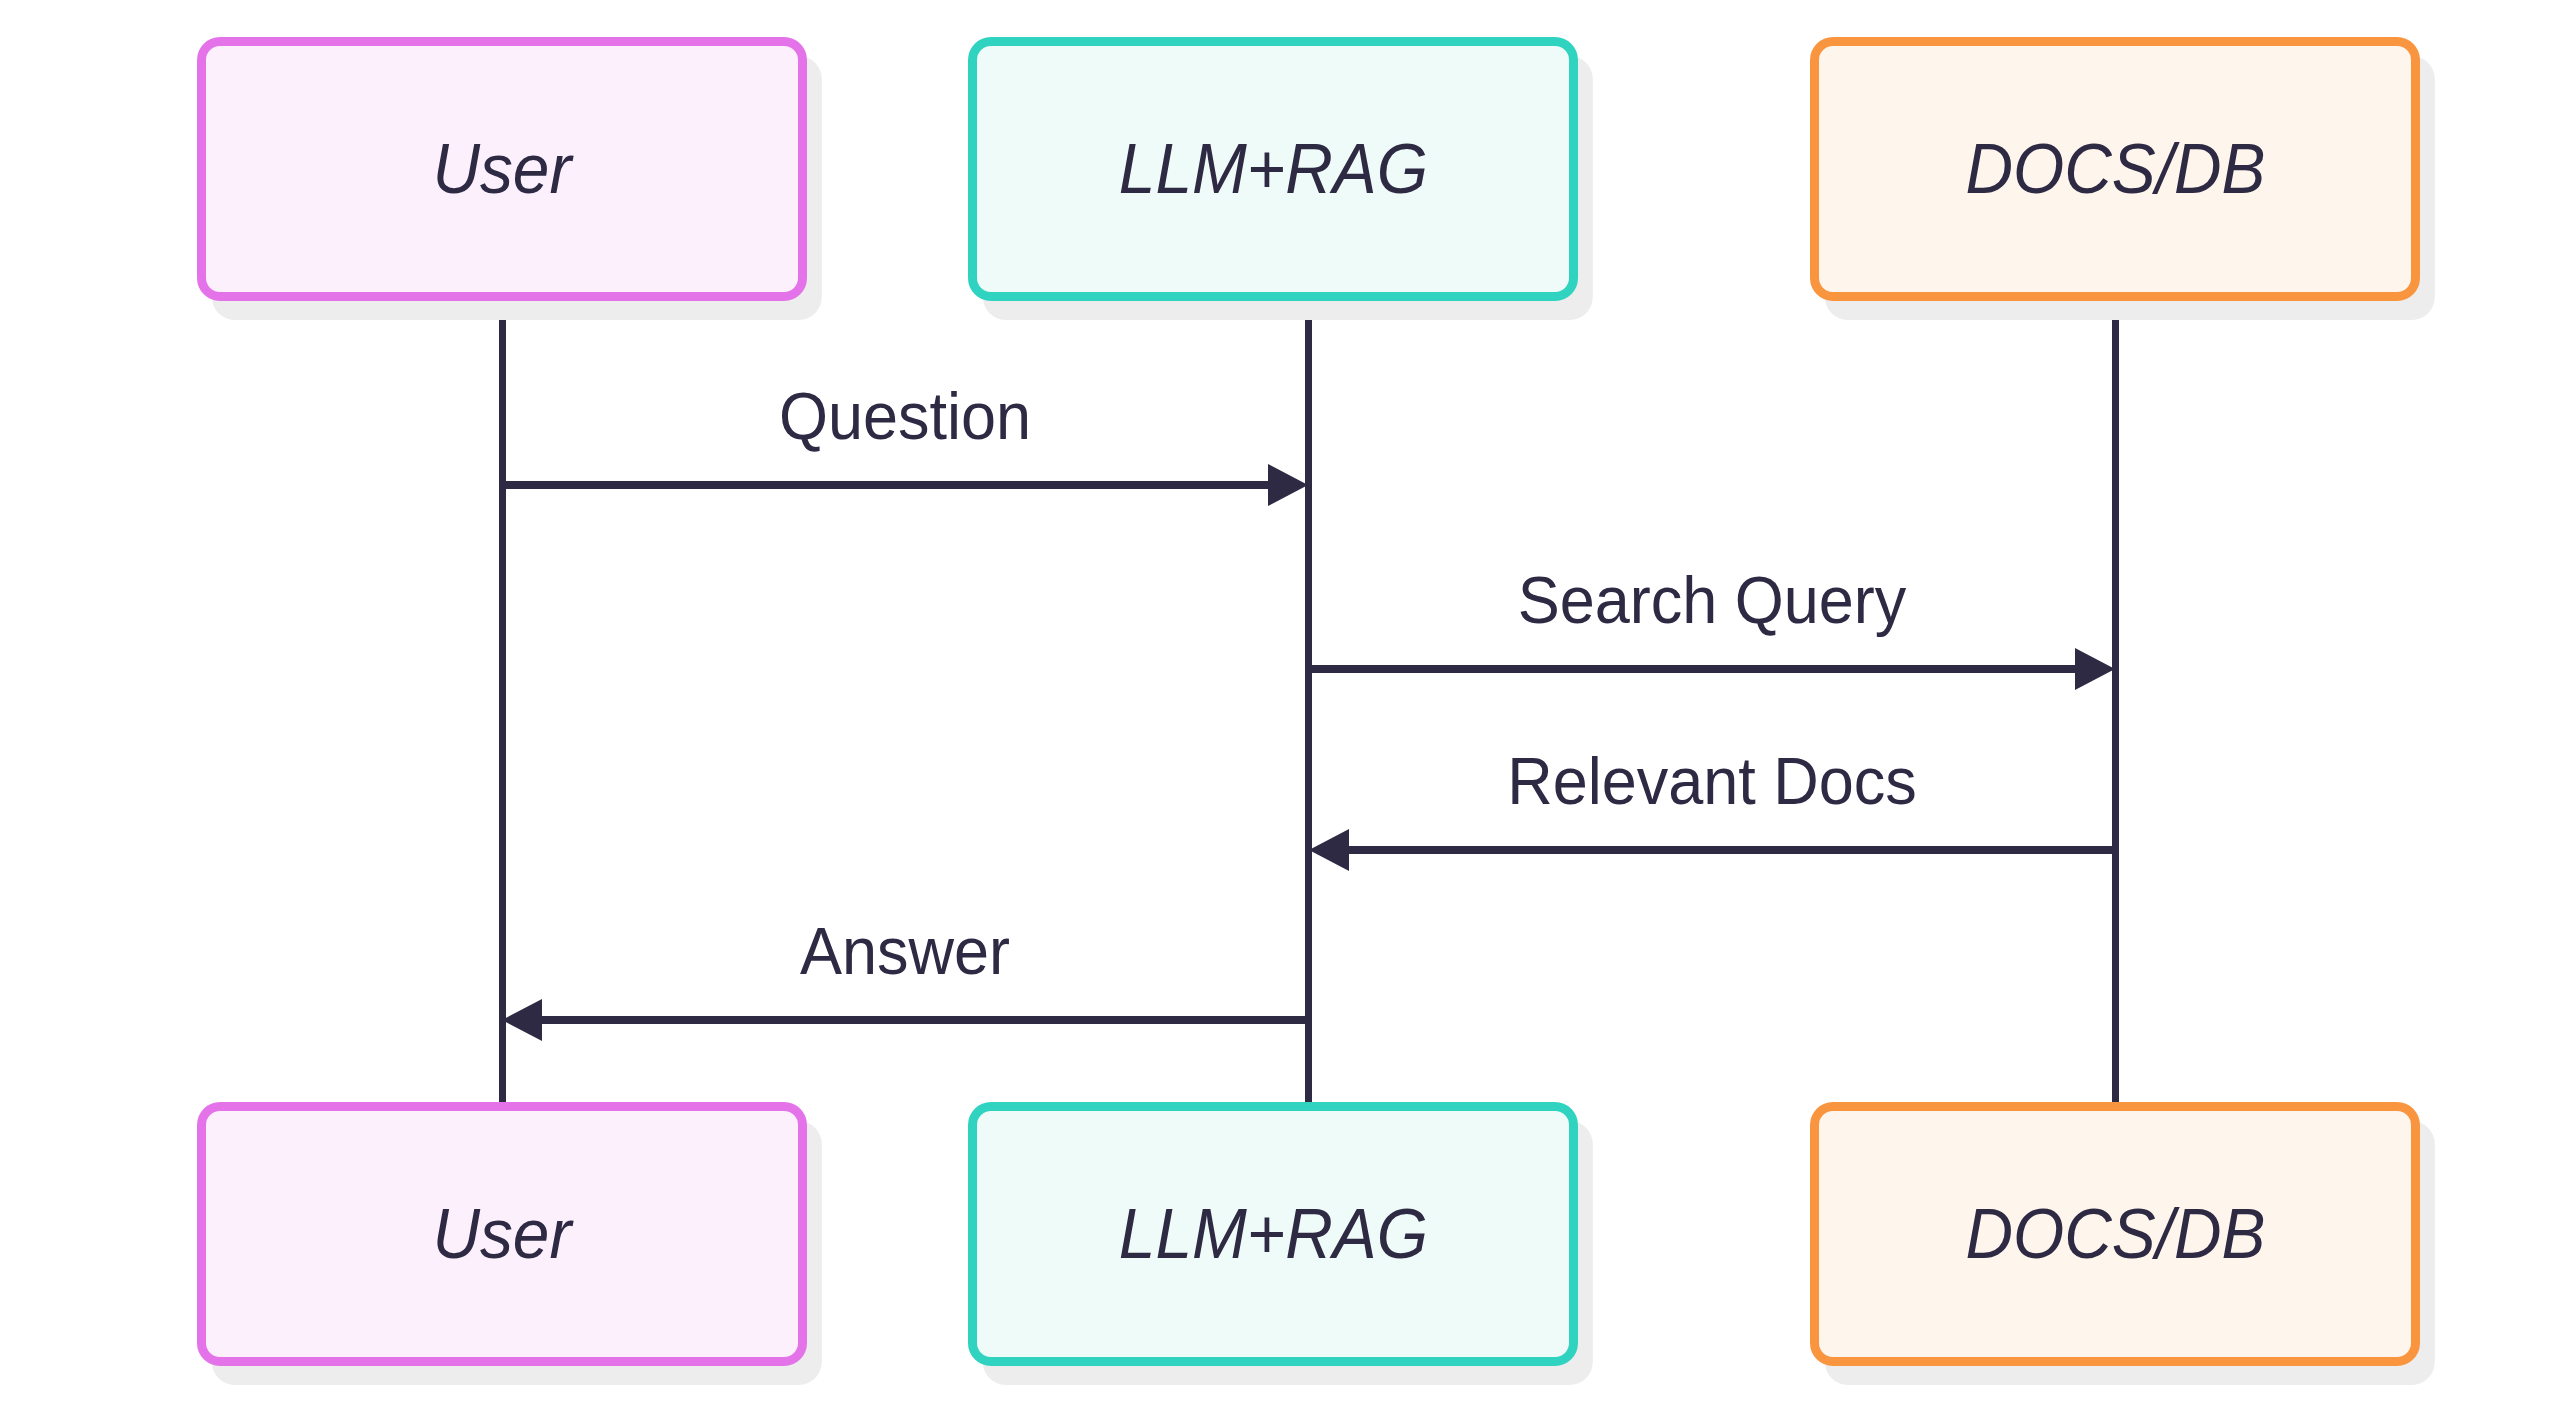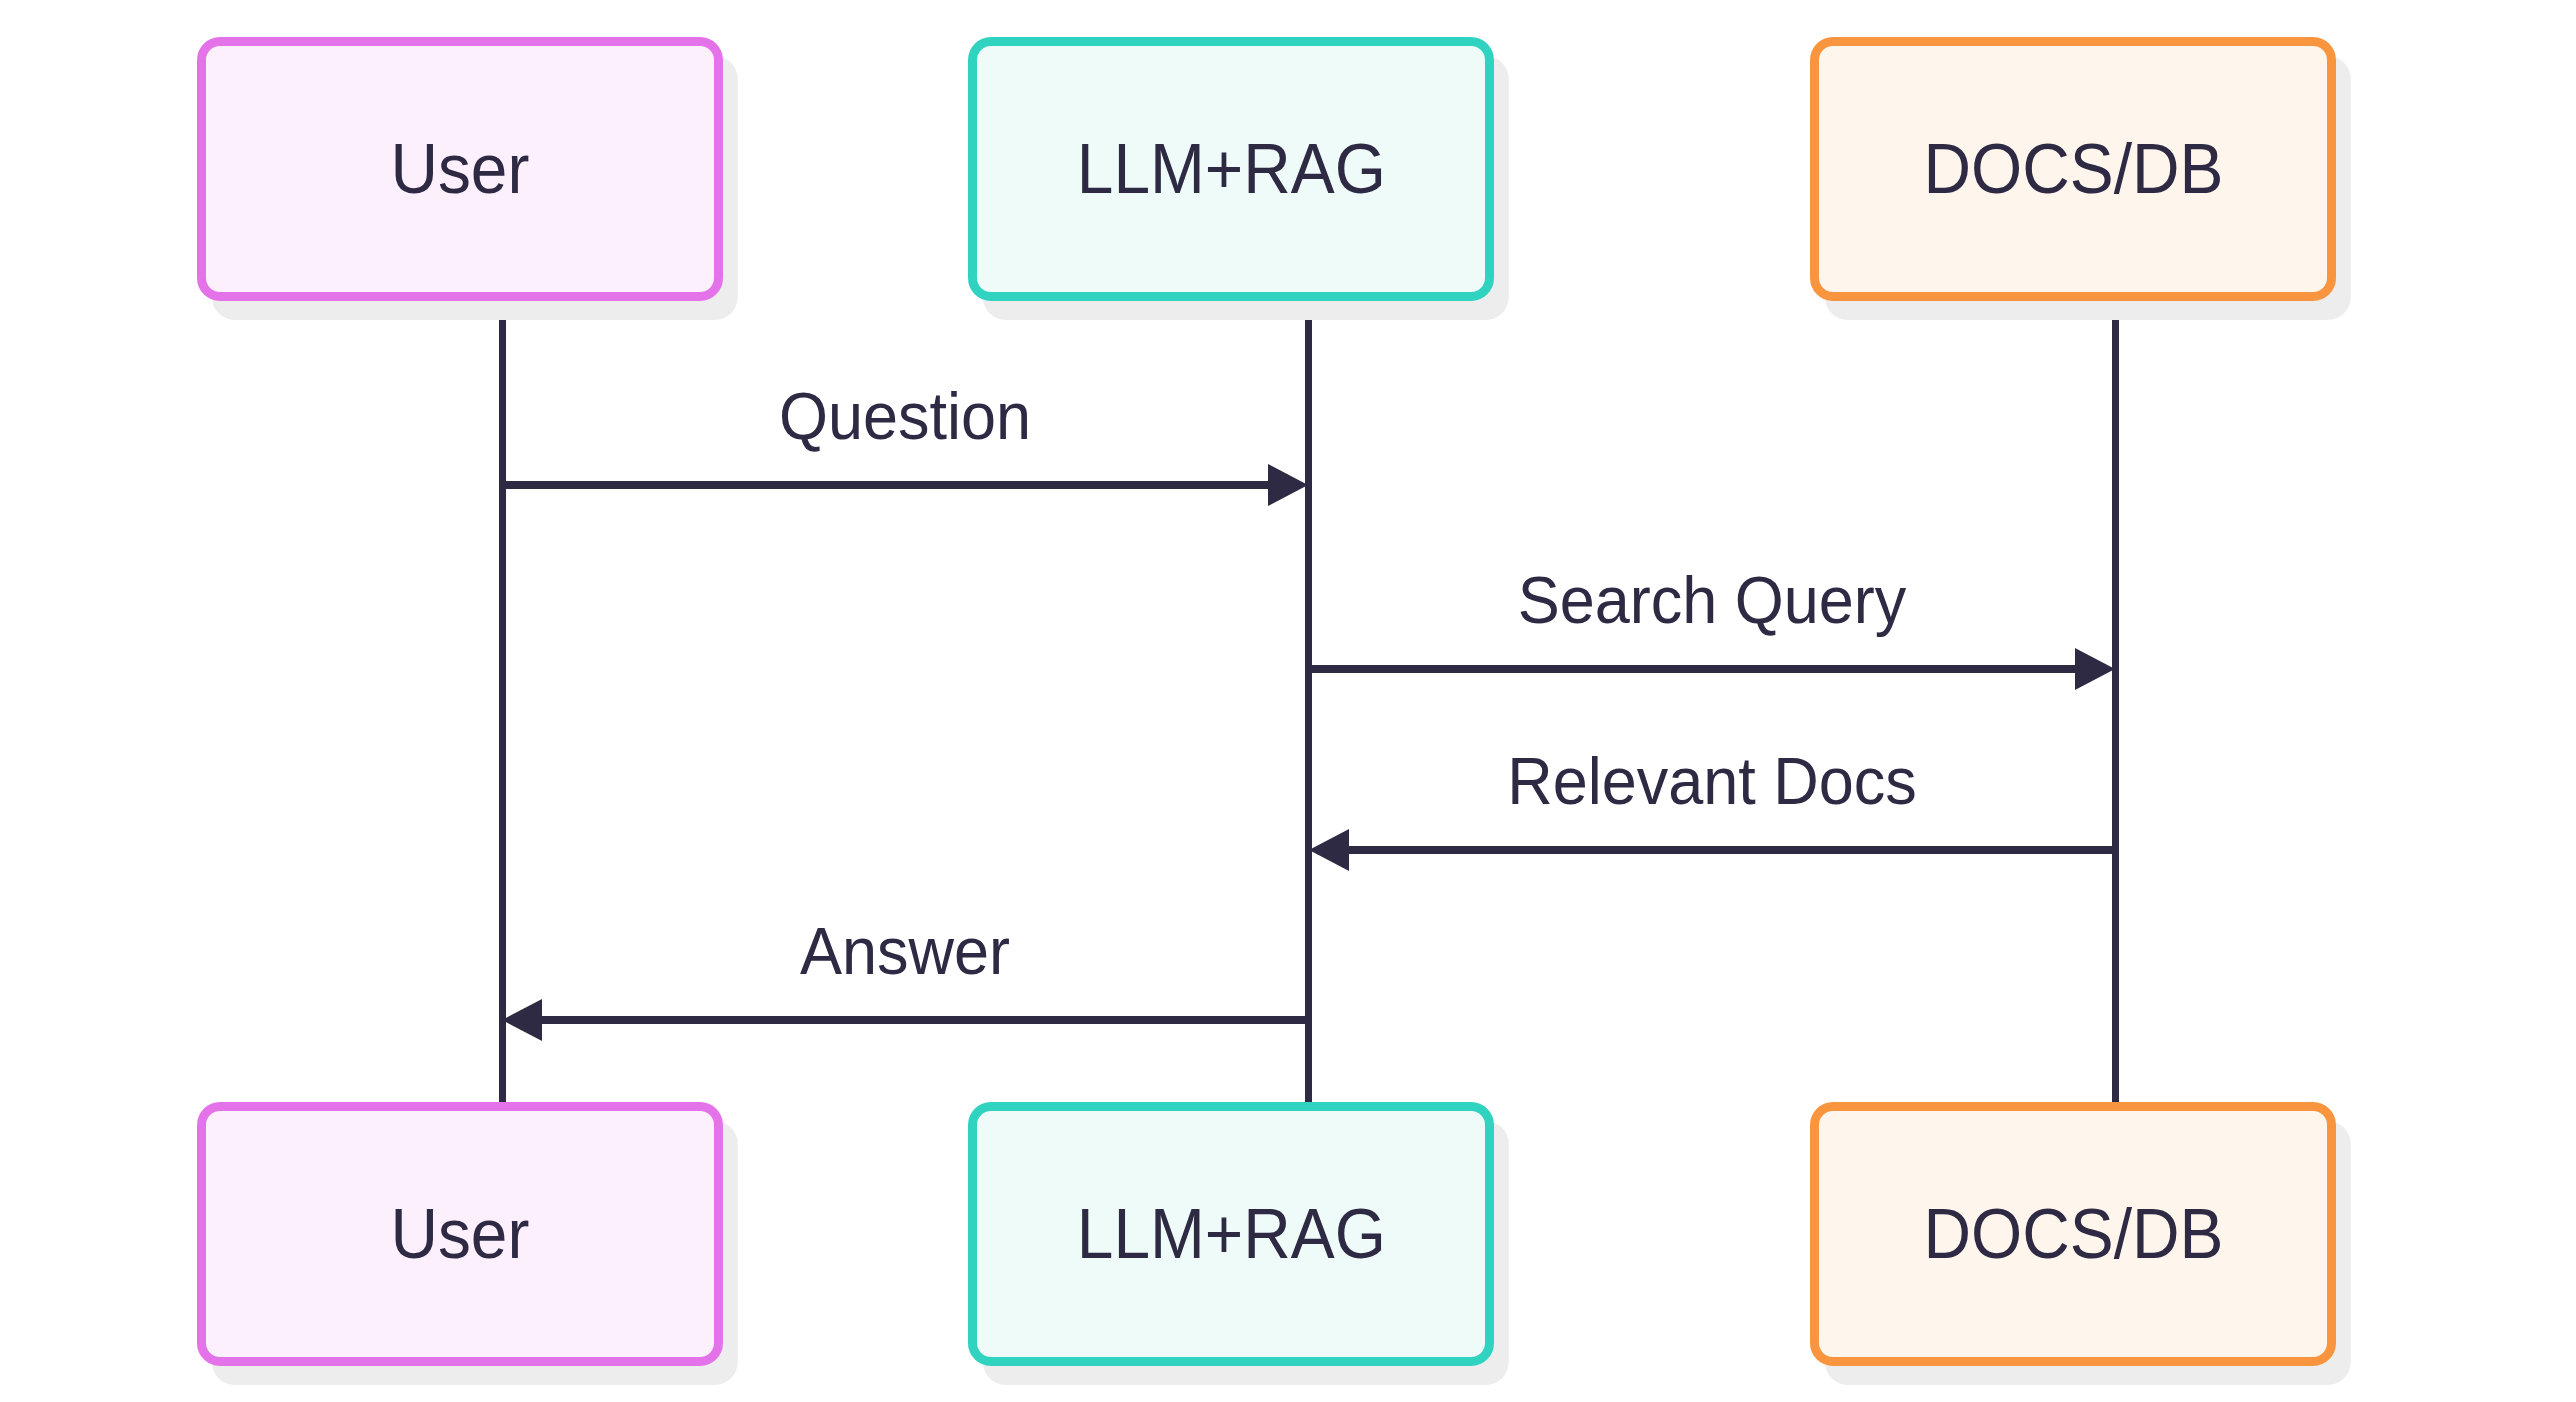--- a/index.html
+++ b/index.html
@@ -12,30 +12,31 @@
     position: relative;
     width: 2576px;
     height: 1402px;
     background: #ffffff;
     overflow: hidden;
   }
 
   
   .actor {
     position: absolute;
-    width: 526px;
+    width: 610px;
     height: 264px;
     border: 9.4px solid #888;
     border-radius: 23px;
     background: #fff;
     box-sizing: border-box;
     display: flex;
     align-items: center;
     justify-content: center;
     box-shadow: 14.8px 19px 0 #ededed;
+    font-style: italic;
   }
   .actor .actor-label {
     font-size: 70px;
     font-weight: 500;
     color: #2e2a44;
     letter-spacing: 0px;
     transform: scaleX(0.94);
     white-space: nowrap;
   }
   .row-top    { top: 37px; }

